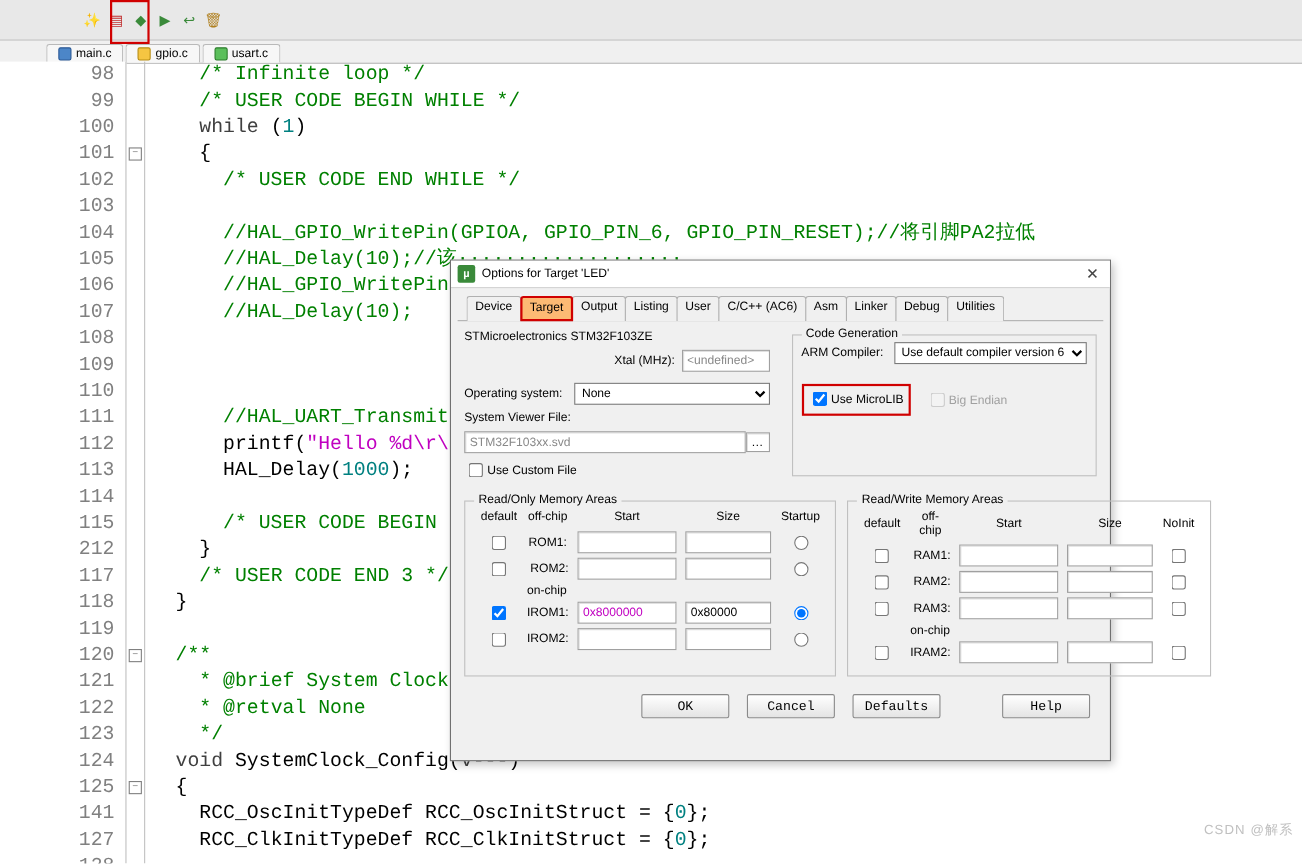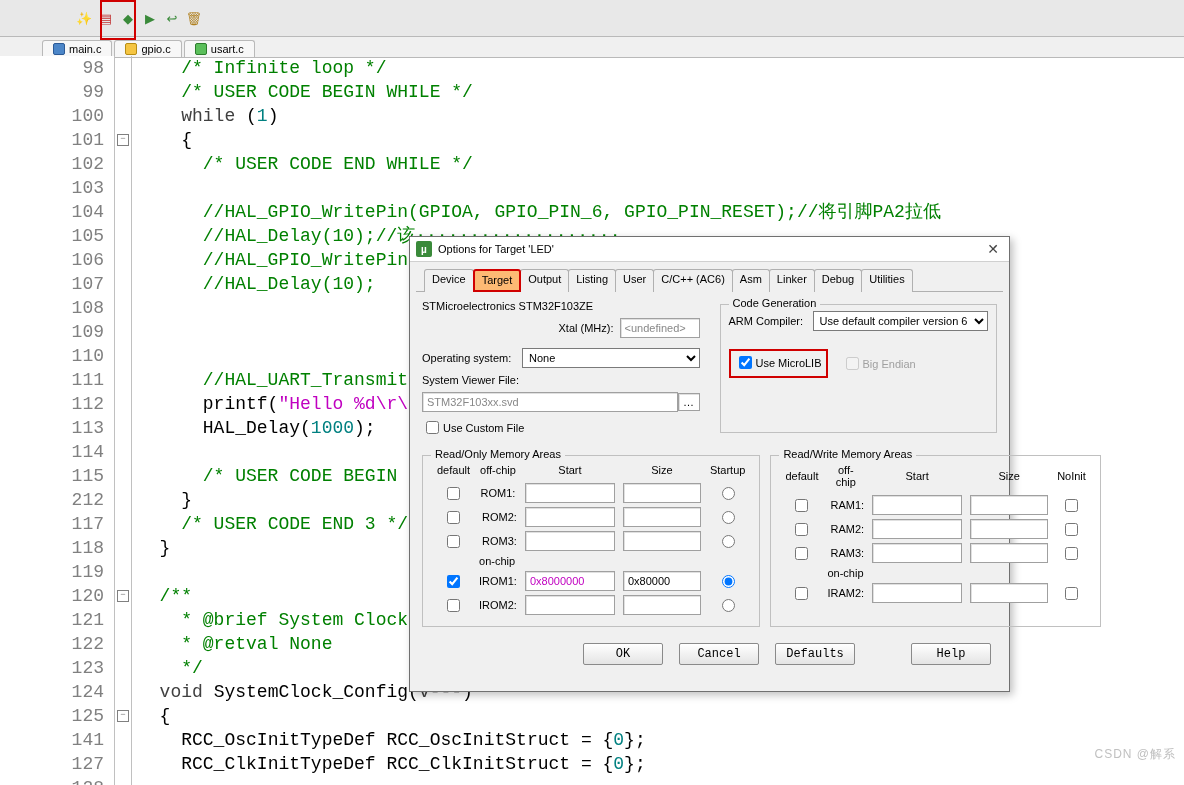--- a/index.html
+++ b/index.html
@@ -249,27 +249,20 @@
                   <td><input type="radio" name="startup" style=""></td>
                 </tr>
                 <tr>
                   <td><input type="checkbox" class="chk" style=""></td>
                   <td style="text-align:right;">ROM2:</td>
                   <td><input class="inp st" value="" style=""></td>
                   <td><input class="inp" value="" style=""></td>
                   <td><input type="radio" name="startup" style=""></td>
                 </tr>
                 <tr>
-                  <td><input type="checkbox" class="chk" style=""></td>
-                  <td style="text-align:right;">ROM3:</td>
-                  <td><input class="inp st" value="" style=""></td>
-                  <td><input class="inp" value="" style=""></td>
-                  <td><input type="radio" name="startup" style=""></td>
-                </tr>
-                <tr>
                   <td></td>
                   <td style="text-align:left;">on-chip</td>
                   <td></td>
                   <td></td>
                   <td></td>
                 </tr>
                 <tr>
                   <td><input type="checkbox" class="chk" checked="" style=""></td>
                   <td style="text-align:right;">IROM1:</td>
                   <td><input class="inp st" value="0x8000000" style=""></td>

